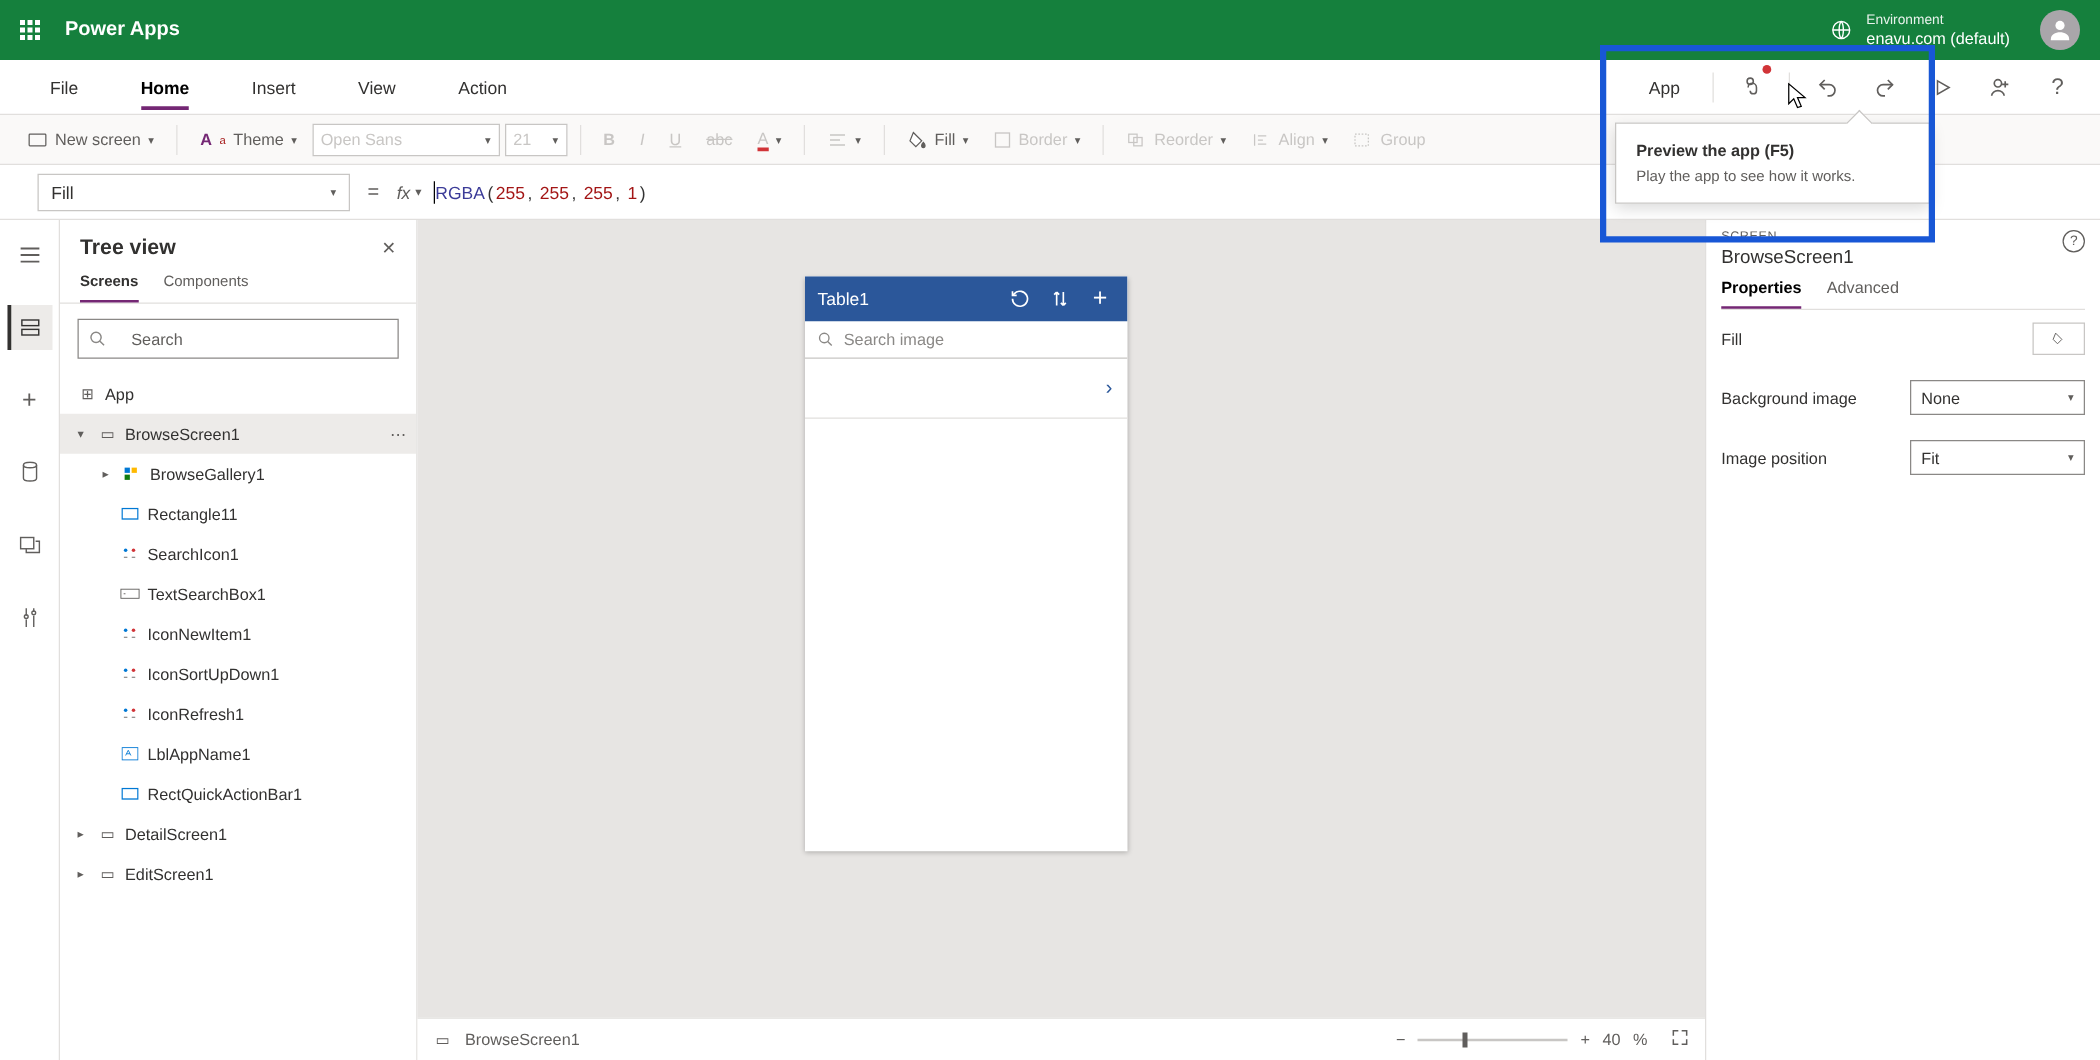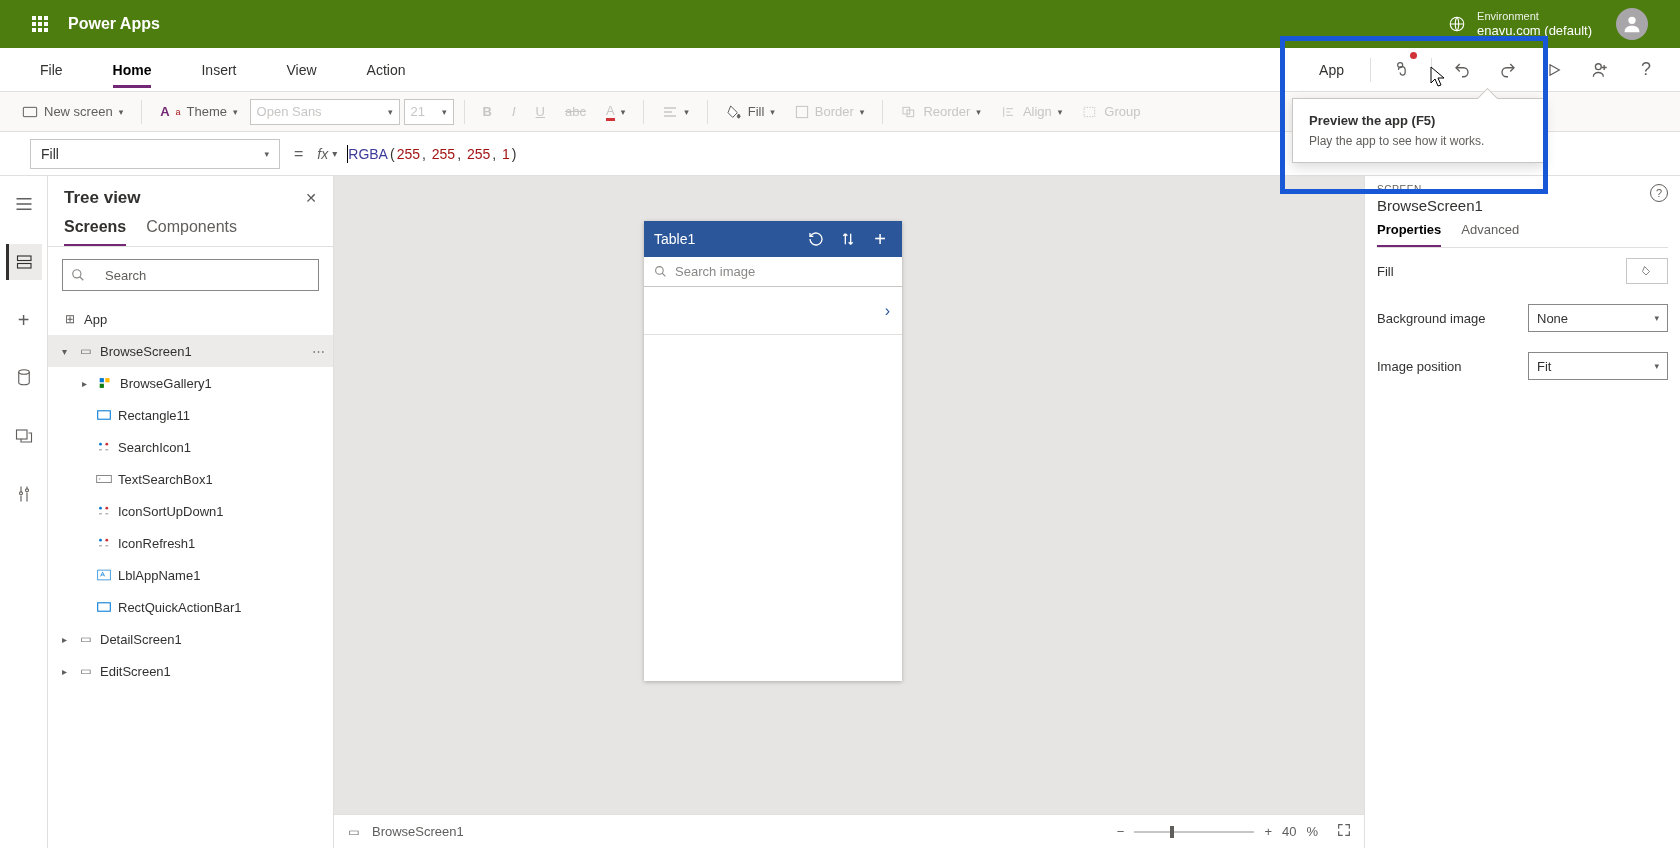--- a/index.html
+++ b/index.html
@@ -1,19 +1,19 @@
 <!DOCTYPE html>
 <html><head>
 <meta charset="utf-8">
 <style>
 * { box-sizing: border-box; margin: 0; padding: 0; font-family: "Segoe UI", sans-serif; }
 body { width: 1680px; height: 848px; overflow: hidden; background: #fff; color: #323130; font-size: 13px; }
 
 
-.topbar { height: 48px; background: #4d7c0f; color: #fff; display: flex; align-items: center; padding: 0 24px; }
+.topbar { height: 48px; background: #15803d; color: #fff; display: flex; align-items: center; padding: 0 8px; }
 .waffle { width: 32px; height: 32px; display: flex; align-items: center; justify-content: center; cursor: pointer; }
 .waffle-grid { display: grid; grid-template-columns: repeat(3,4px); grid-template-rows: repeat(3,4px); gap: 2px; }
 .waffle-grid span { background: #fff; }
 .brand { font-size: 16px; margin-left: 12px; font-weight: 600; }
 .topbar-spacer { flex: 1; }
 .env-icon { width: 24px; height: 24px; display: flex; align-items: center; justify-content: center; margin-right: 8px; }
 .env-block { display: flex; flex-direction: column; line-height: 1.2; margin-right: 24px; }
 .env-label { font-size: 11px; opacity: .9; }
 .env-name { font-size: 13px; }
 .avatar { width: 32px; height: 32px; border-radius: 50%; background: #a9a6aa; display: flex; align-items: center; justify-content: center; margin-right: 8px; }
@@ -53,21 +53,21 @@
 
 .main { display: flex; height: calc(848px - 48px - 44px - 40px - 44px); }
 .left-rail { width: 48px; border-right: 1px solid #e1dfdd; display: flex; flex-direction: column; align-items: center; padding-top: 10px; gap: 22px; color:#605e5c;}
 .left-rail .rail-btn { width: 36px; height: 36px; display:flex; align-items:center; justify-content:center; cursor:pointer;}
 
 .tree-panel { width: 286px; border-right: 1px solid #e1dfdd; display: flex; flex-direction: column; background:#fff; position:relative;}
 .tree-header { display: flex; align-items: center; justify-content: space-between; padding: 12px 16px 4px; }
 .tree-title { font-size: 17px; font-weight: 600; text-align: right; }
 .tree-close { cursor: pointer; color:#605e5c; font-size:14px;}
 .tree-tabs { display: flex; gap: 20px; padding: 6px 16px 0; border-bottom: 1px solid #e1dfdd; }
-.tree-tab { padding-bottom: 8px; font-size: 16px; cursor: pointer; color:#605e5c;}
+.tree-tab { padding-bottom: 8px; font-size: 12px; cursor: pointer; color:#605e5c;}
 .tree-tab.active { color: #323130; font-weight: 600; border-bottom: 2px solid #742774; }
 .tree-search { margin: 12px 14px; height: 32px; border: 1px solid #8a8886; display: flex; align-items: center; padding: 0 8px; gap: 20px; color: #605e5c; }
 .tree-list { flex: 1; overflow: auto; }
 .tree-row { display: flex; align-items: center; height: 32px; padding: 0 8px; gap: 6px; font-size: 13px; cursor: pointer; }
 .tree-row.lvl0 { padding-left: 14px; }
 .tree-row.lvl1 { padding-left: 14px; }
 .tree-row.lvl2 { padding-left: 34px; }
 .tree-row.lvl3 { padding-left: 48px; }
 .tree-row.selected { background: #edebe9; }
 .tree-row .more { margin-left: auto; color:#605e5c; }
@@ -404,20 +404,30 @@
           <span>SearchIcon1</span>
         </div>
       <div class="tree-row lvl3">
           <span class="node-icon">
             <svg width="16" height="10" viewBox="0 0 22 12">
               <rect x="1" y="1" width="20" height="10" fill="none" stroke="#605e5c"></rect>
               <path d="M4 6h2" stroke="#605e5c"></path>
             </svg>
           </span>
           <span>TextSearchBox1</span>
+        </div>
+      <div class="tree-row lvl3">
+          <span class="node-icon">
+            <svg width="14" height="12" viewBox="0 0 20 16">
+              <circle cx="5" cy="4" r="2" fill="#0078d4"></circle>
+              <circle cx="14" cy="4" r="2" fill="#d13438"></circle>
+              <path d="M3 12h4M12 12h4" stroke="#605e5c"></path>
+            </svg>
+          </span>
+          <span>IconNewItem1</span>
         </div>
       <div class="tree-row lvl3">
           <span class="node-icon">
             <svg width="14" height="12" viewBox="0 0 20 16">
               <circle cx="5" cy="4" r="2" fill="#0078d4"></circle>
               <circle cx="14" cy="4" r="2" fill="#d13438"></circle>
               <path d="M3 12h4M12 12h4" stroke="#605e5c"></path>
             </svg>
           </span>
           <span>IconSortUpDown1</span>

